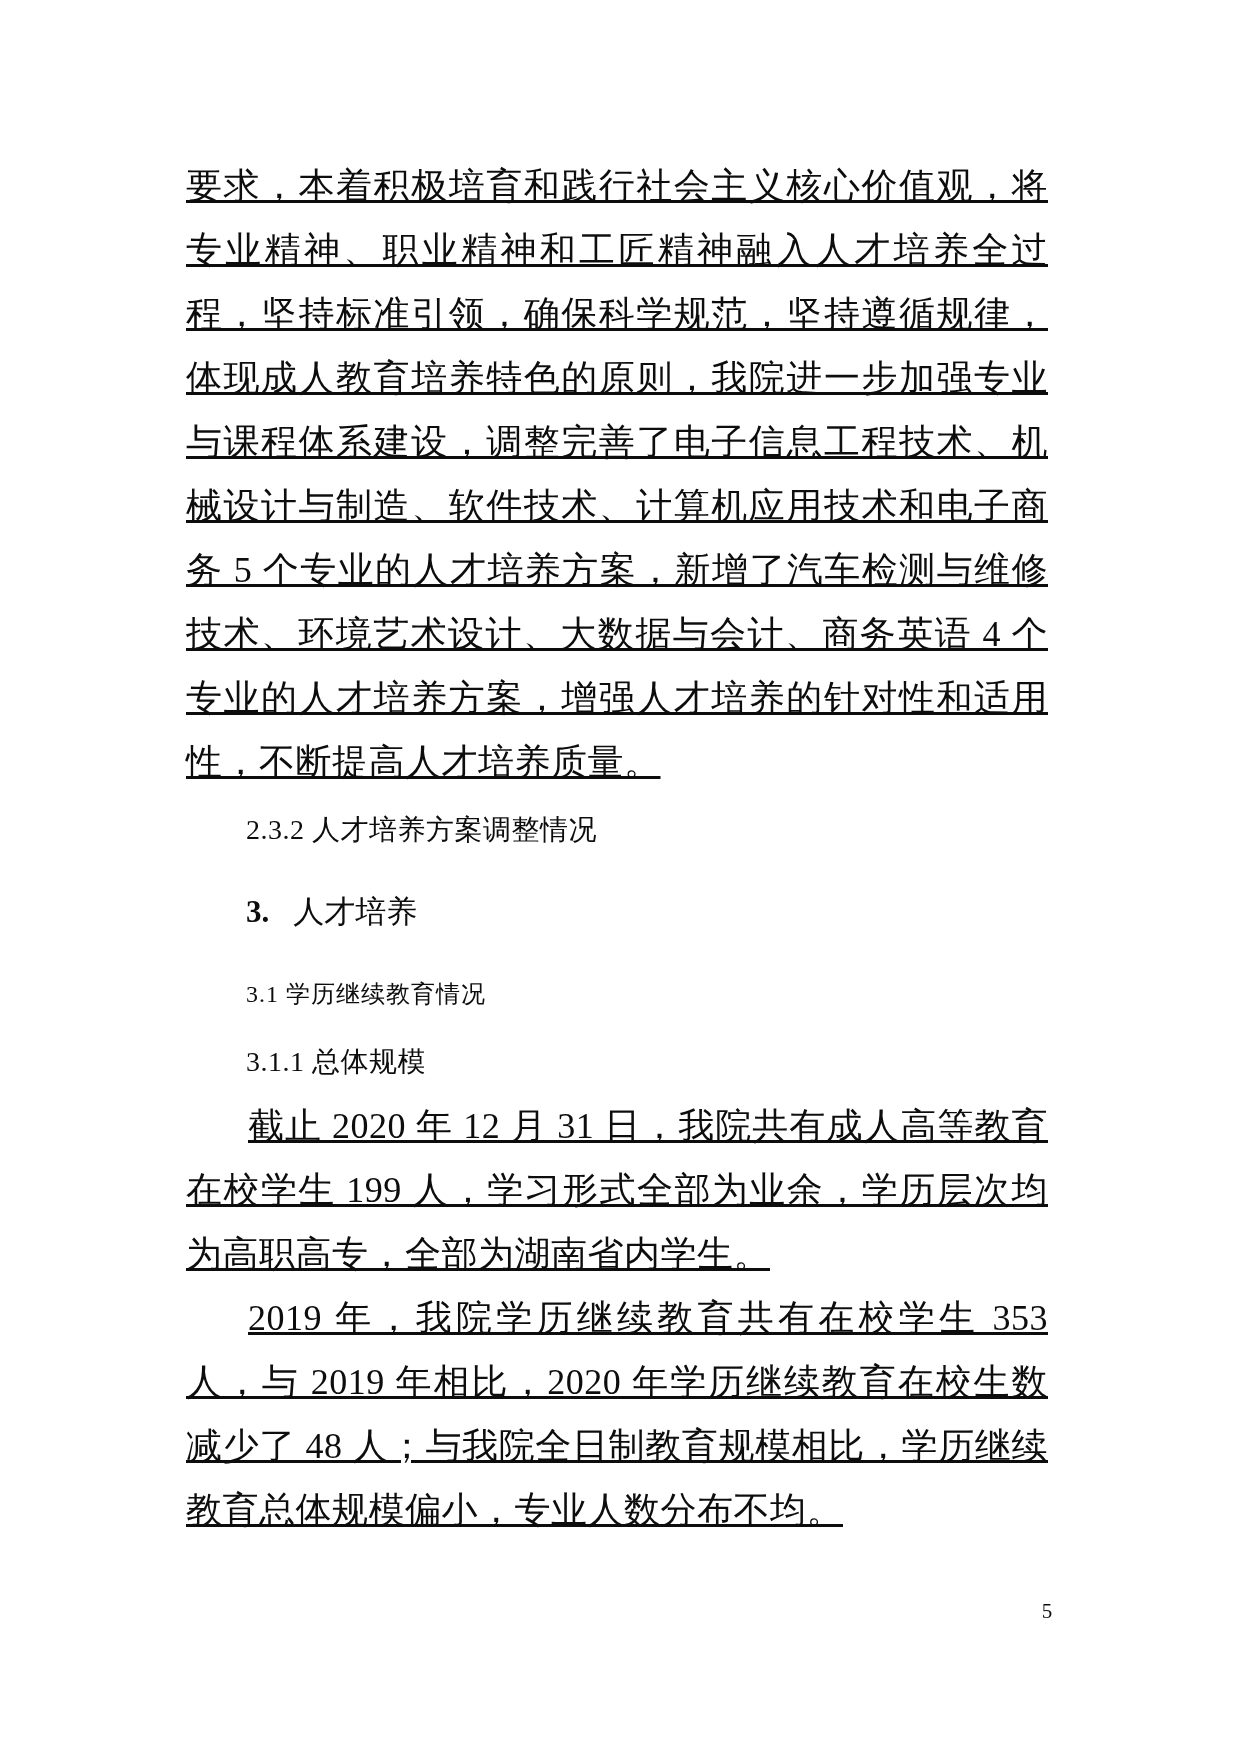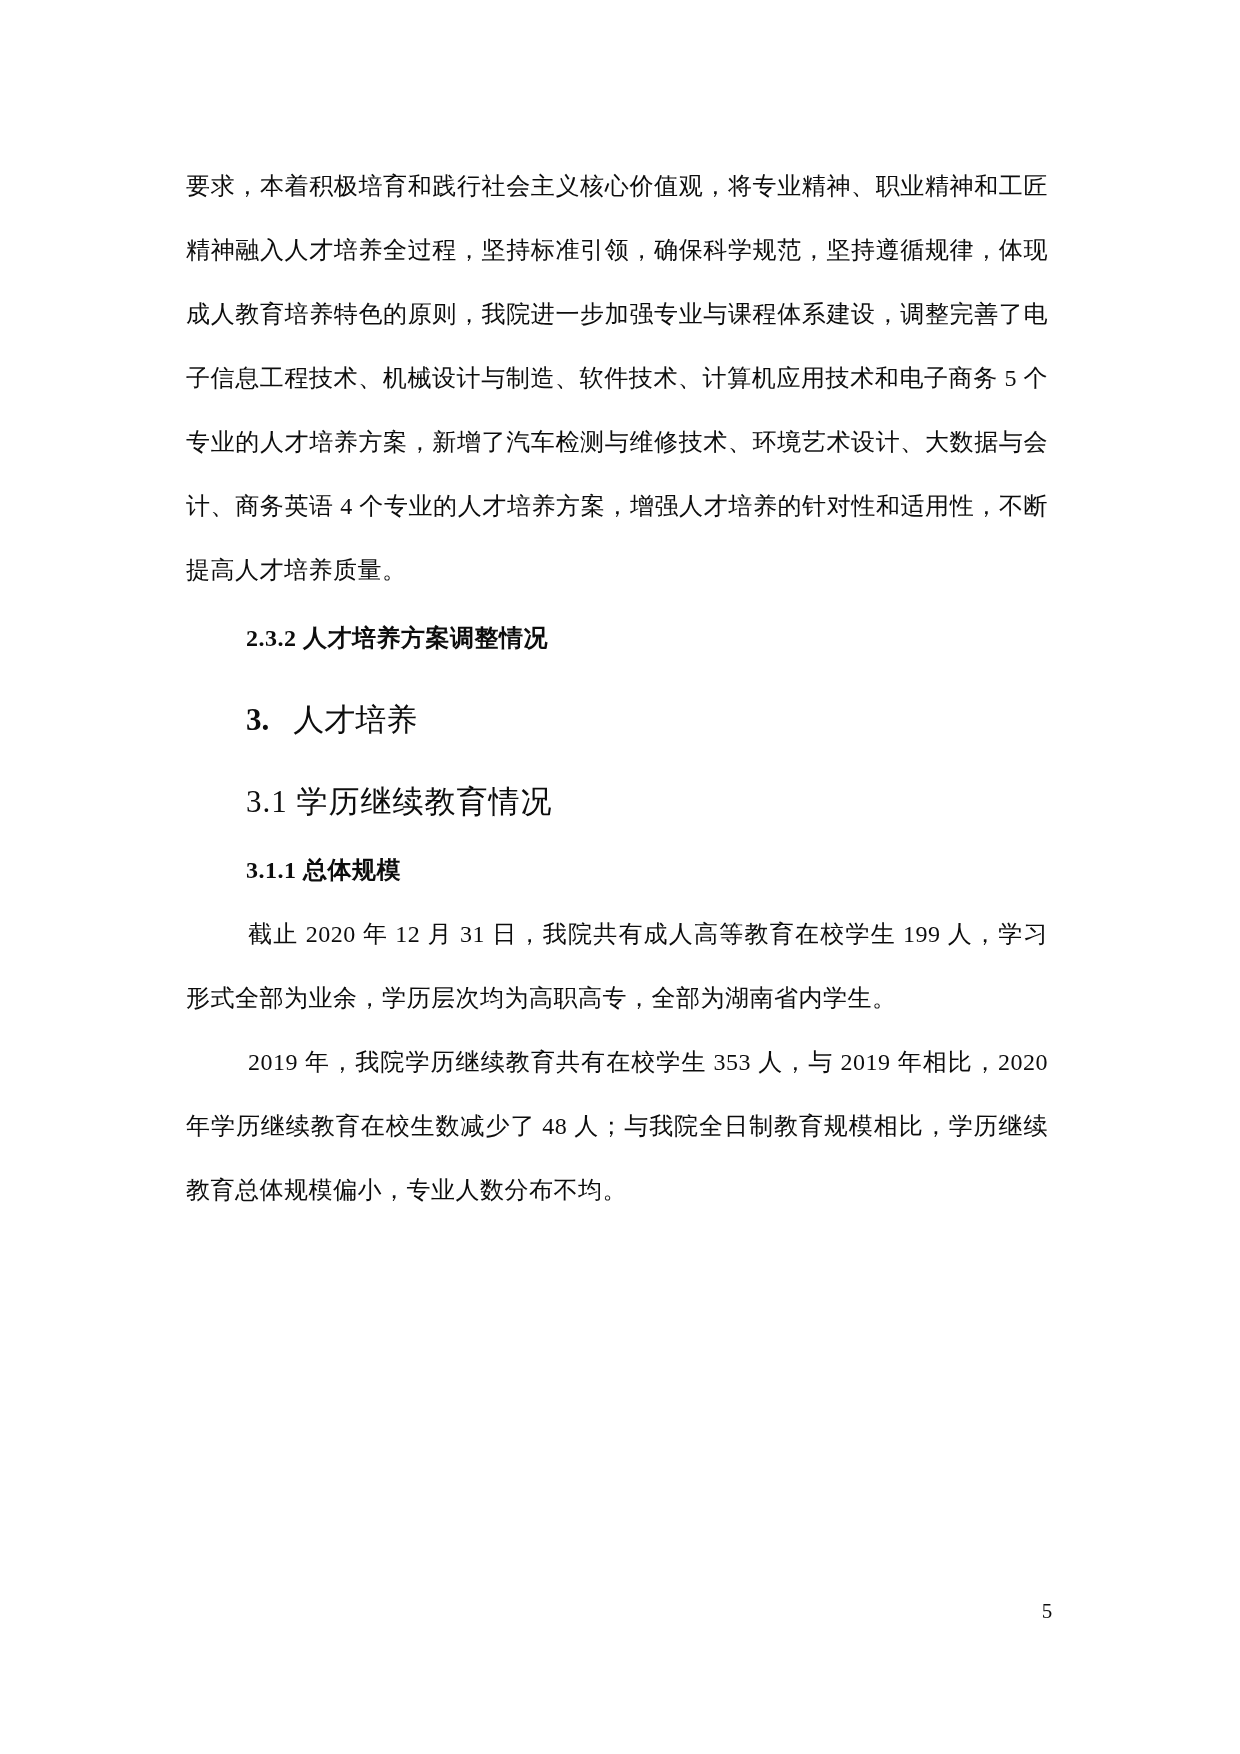--- a/index.html
+++ b/index.html
@@ -19,54 +19,55 @@
   .content {
     position: absolute;
     left: 186px;
     top: 154px;
     width: 862px;
   }
   .block {
     margin: 0;
   }
   .body {
-    font-size: 24px;
+    font-size: 36px;
     line-height: 64px;
     letter-spacing: 0.5px;
     text-align: justify;
     text-justify: inter-ideograph;
+    text-decoration: underline;
   }
   .body.indent {
     text-indent: 62px;
   }
   .h1 {
     font-size: 31px;
     line-height: 72px;
     padding-left: 60px;
     margin-top: 14px;
     font-weight: normal;
   }
   .h1 .h1-num {
     font-weight: bold;
     margin-right: 24px;
   }
   .h2 {
-    font-size: 31px;
+    font-size: 24px;
     line-height: 64px;
     padding-left: 60px;
     margin-top: 14px;
     font-weight: normal;
     letter-spacing: 1px;
   }
   .h3 {
-    font-size: 24px;
+    font-size: 28px;
     line-height: 64px;
     padding-left: 60px;
     margin-top: 4px;
-    font-weight: bold;
+    font-weight: normal;
     letter-spacing: 0.5px;
   }
   .page-number {
     position: absolute;
     left: 1034px;
     top: 1598px;
     width: 26px;
     text-align: center;
     font-size: 21px;
     line-height: 26px;

